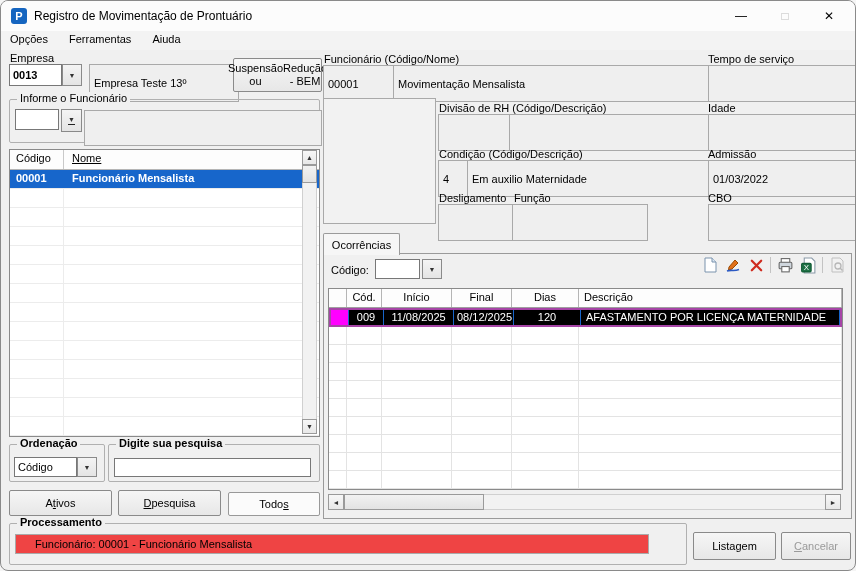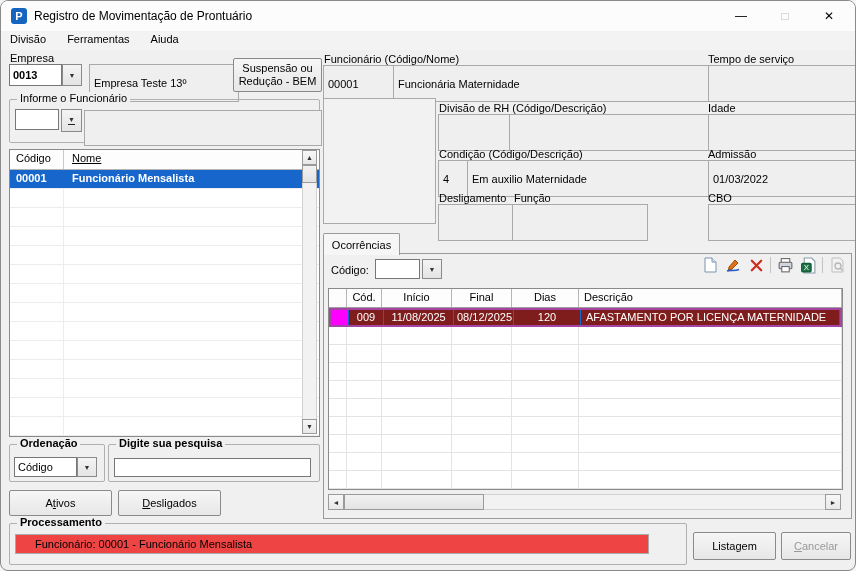--- a/index.html
+++ b/index.html
@@ -51,21 +51,21 @@
   .panel{position:absolute;background:#f0f0f0;border:1px solid #9a9a9a;}
   
   .grid{position:absolute;background:#fff;border:1px solid #8a8a8a;overflow:hidden;}
   .orow{display:flex;height:18px;box-sizing:border-box;border-bottom:1px solid #e3e3e3;}
   .ohead{height:19px;border-bottom:1px solid #9f9f9f;background:#fdfdfd;}
   .ocell{box-sizing:border-box;border-right:1px solid #e3e3e3;padding:2px 3px 0 3px;overflow:hidden;
     white-space:nowrap;text-align:center;}
   .ohead .ocell{border-right:1px solid #b5b5b5;}
   .oc0{width:18px;}.oc1{width:35px;}.oc2{width:70px;}.oc3{width:60px;}.oc4{width:67px;}
   .oc5{flex:1;text-align:left;padding-left:5px;}
-  .orow.sel{background:#7f1d1d;color:#fff;border:2px solid #a644a6;border-bottom:2px solid #a644a6;height:19px;}
+  .orow.sel{background:#000000;color:#fff;border:2px solid #a644a6;border-bottom:2px solid #a644a6;height:19px;}
   .orow.sel .ocell{border-right-color:#1766cb;padding-top:1px;}
   .orow.sel .oc0{background:#ff00ff;}
   .toolbar{position:absolute;display:flex;align-items:center;gap:5px;}
   .ticon{width:18px;height:18px;display:flex;align-items:center;justify-content:center;}
   .tsep{width:1px;height:16px;background:#c3c3c3;}
   .statusfield{position:absolute;background:#ef4444;border:1px solid #a9a9a9;padding:0 19px;
     display:flex;align-items:center;overflow:hidden;white-space:nowrap;}
 </style>
 </head>
 <body>
@@ -74,33 +74,33 @@
 
   <div class="titlebar">
     <div class="appicon">P</div>
     <div class="title">Registro de Movimentação de Prontuário</div>
     <div class="wbtn" style="right:92px;">—</div>
     <div class="wbtn" style="right:48px;color:#bdbdbd;">□</div>
     <div class="wbtn" style="right:4px;">✕</div>
   </div>
 
   <div class="menubar">
-    <span class="mitem">Divisão</span>
+    <span class="mitem">Opções</span>
     <span class="mitem">Ferramentas</span>
     <span class="mitem">Aiuda</span>
   </div>
 
   <div class="lbl" style="left:9px;top:51px;">Empresa</div>
   <div class="winput" style="left:8px;top:63px;width:53px;height:22px;padding-top:4px;font-weight:bold;">0013</div>
   <div class="combo-arrow" style="left:61px;top:63px;width:20px;height:22px;box-sizing:border-box;">
       <span>▼</span>
     </div>
   <div class="field" style="left:88px;top:63px;width:140px;height:20px;">Empresa Teste 13º</div>
 
-  <div class="btn" style="left:232px;top:57px;width:87px;height:32px;flex-direction:column;line-height:13px;">
+  <div class="btn" style="left:232px;top:57px;width:87px;height:32px;flex-direction:row;line-height:13px;">
     <span>Suspensão ou</span>
     <span>Redução - BEM</span>
   </div>
 
   <div class="group" style="left:8px;top:98px;width:309px;height:42px;">
     <span class="glabel">Informe o Funcionário</span>
   </div>
   <input class="winput" style="left: 14px; top: 108px; width: 44px; height: 21px;" value="">
   <div class="combo-arrow" style="left:60px;top:108px;width:19px;height:21px;">
     <span style="border-bottom:1px solid #222;padding-bottom:1px;font-size:7px;">▼</span>
@@ -187,26 +187,29 @@
 
   <div class="group" style="left:107px;top:443px;width:210px;height:36px;">
     <span class="glabel bold">Digite sua pesquisa</span>
   </div>
   <input class="winput" style="left: 113px; top: 457px; width: 197px; height: 19px;" value="">
 
   <div class="btn" style="left:8px;top:489px;width:101px;height:24px;">
     <span><span>A</span><span class="u">t</span><span>ivos</span></span>
   </div>
   <div class="btn" style="left:117px;top:489px;width:101px;height:24px;">
-    <span><span></span><span class="u">D</span><span>esligados</span></span>
+    <span><span></span><span class="u">D</span><span>pesquisa</span></span>
+  </div>
+  <div class="btn pressed" style="left:227px;top:491px;width:90px;height:22px;">
+    <span><span>Todo</span><span class="u">s</span><span></span></span>
   </div>
 
   <div class="lbl" style="left:323px;top:52px;">Funcionário (Código/Nome)</div>
   <div class="field" style="left:322px;top:64px;width:64px;height:19px;">00001</div>
-  <div class="field" style="left:392px;top:64px;width:306px;height:19px;">Funcionária Maternidade</div>
+  <div class="field" style="left:392px;top:64px;width:306px;height:19px;">Movimentação Mensalista</div>
   <div class="lbl" style="left:707px;top:52px;">Tempo de serviço</div>
   <div class="field" style="left:707px;top:64px;width:141px;height:19px;"></div>
 
   <div class="abs" style="left:322px;top:97px;width:111px;height:124px;border:1px solid #a9a9a9;background:#f2f2f2;"></div>
 
   <div class="lbl" style="left:438px;top:101px;">Divisão de RH (Código/Descrição)</div>
   <div class="field" style="left:437px;top:113px;width:64px;height:19px;"></div>
   <div class="field" style="left:508px;top:113px;width:190px;height:19px;"></div>
   <div class="lbl" style="left:707px;top:101px;">Idade</div>
   <div class="field" style="left:707px;top:113px;width:141px;height:19px;"></div>

